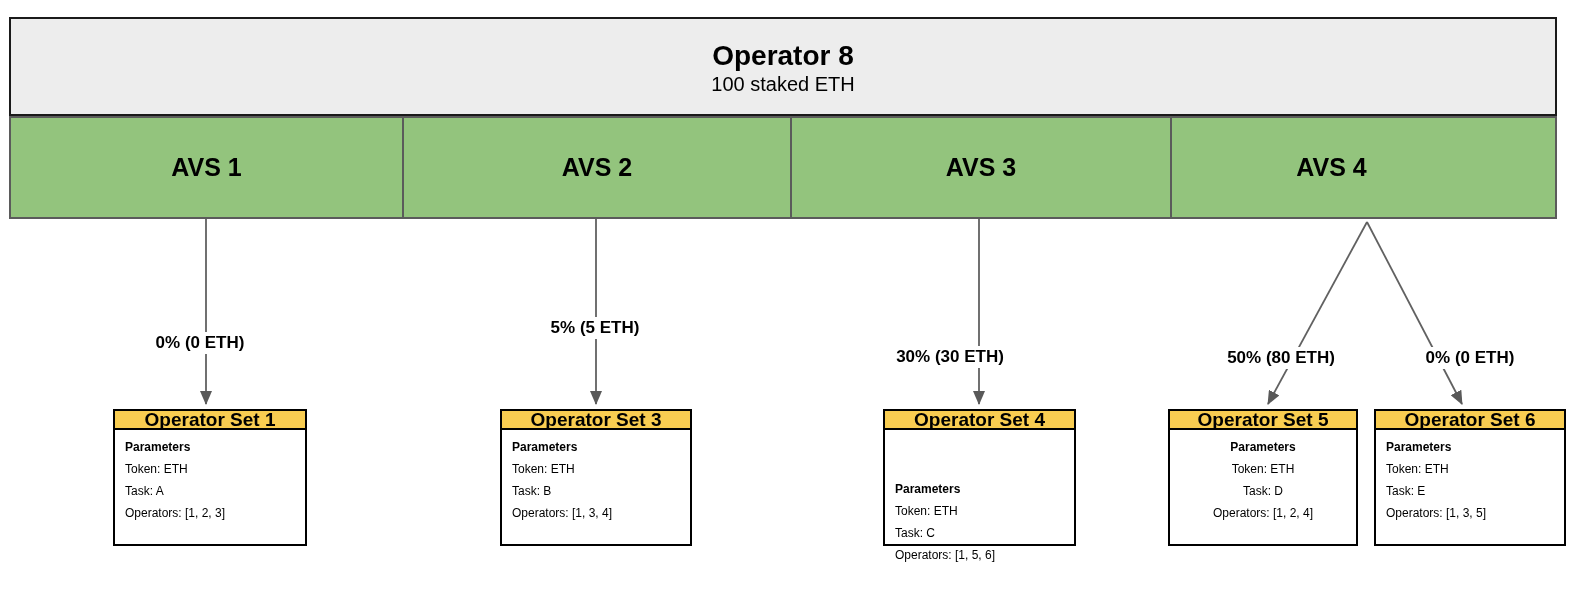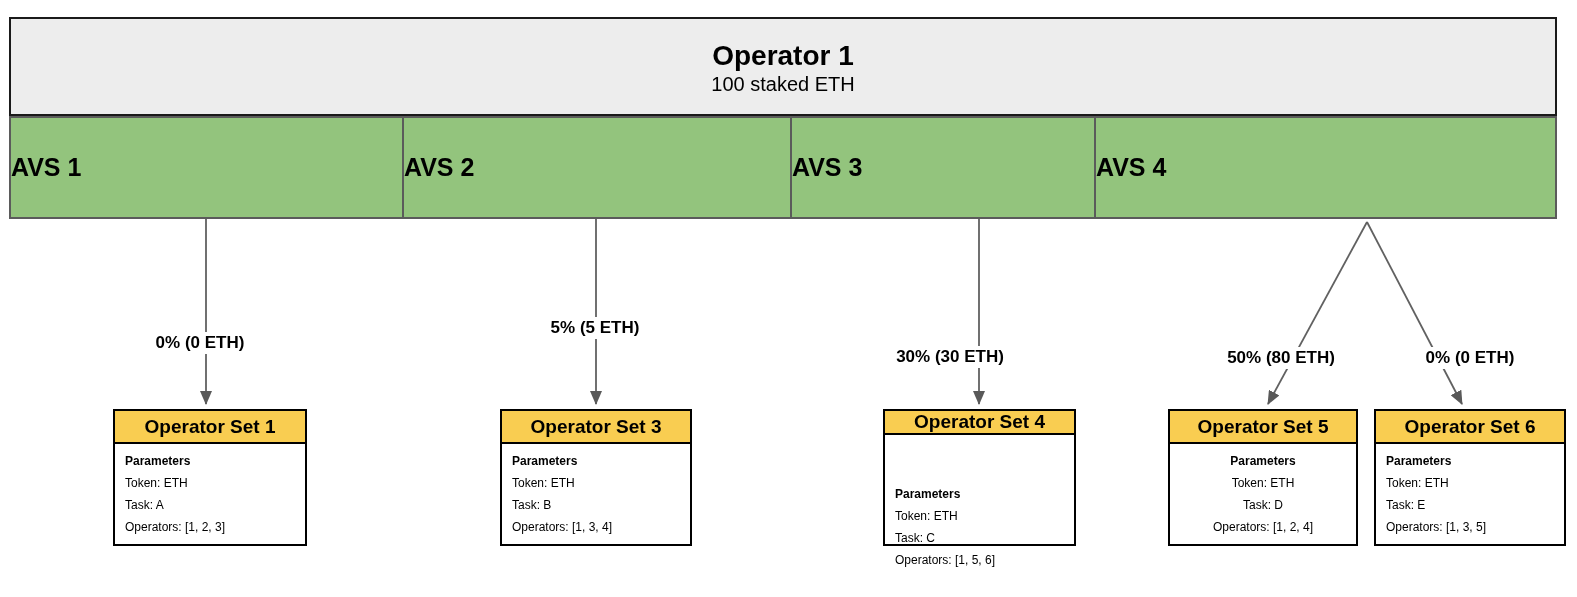--- a/index.html
+++ b/index.html
@@ -19,62 +19,62 @@
   .operator-box{position:absolute;left:9px;top:17px;width:1548px;height:99px;
     background:var(--operator-fill);border:2px solid var(--border-dark);
     display:flex;flex-direction:column;align-items:center;justify-content:center;z-index:2;}
   .operator-title{font-size:28px;font-weight:bold;line-height:32px;}
   .operator-subtitle{font-size:20px;line-height:20px;margin-top:2px;}
 
   
   .avs-bar{position:absolute;left:9px;top:116px;width:1548px;height:103px;
     display:flex;border:2px solid var(--avs-border);background:var(--avs-fill);z-index:2;}
   .avs-cell{height:100%;background:var(--avs-fill);display:flex;align-items:center;
-    border-right:2px solid var(--avs-border);}
+    justify-content:center;border-right:2px solid var(--avs-border);}
   .avs-cell:last-child{border-right:none;}
   .avs-label{font-size:25px;font-weight:bold;}
 
   
   .arrows{position:absolute;left:0;top:0;width:1577px;height:597px;z-index:1;}
   .arrow-line{stroke:var(--arrow-color);stroke-width:1.8;fill:none;}
 
   
   .alloc-label{position:absolute;transform:translateX(-50%);background:#ffffff;
     padding:1px 5px;font-size:17px;font-weight:bold;white-space:nowrap;z-index:3;}
 
   
   .opset{position:absolute;top:409px;height:137px;border:2px solid #000;
     background:#fff;z-index:3;display:flex;flex-direction:column;}
-  .opset-header{height:33px;background:var(--opset-header-fill);
+  .opset-header{height:19px;background:var(--opset-header-fill);
     border-bottom:2px solid #000;display:flex;align-items:center;justify-content:center;
     font-size:19px;font-weight:bold;}
   .opset-body{flex:1;padding:6px 10px 4px 10px;font-size:12px;line-height:22px;}
   .param-heading{font-weight:bold;}
 
   .opset-1{left:113px;width:194px;}
   .opset-3{left:500px;width:192px;}
   .opset-4{left:883px;width:193px;gap:42px;}
   .opset-5{left:1168px;width:190px;text-align:center;}
   .opset-6{left:1374px;width:192px;}
 
   .alloc-1{left:200px;top:332px;}
   .alloc-2{left:595px;top:317px;}
   .alloc-3{left:950px;top:346px;}
   .alloc-4{left:1281px;top:347px;}
   .alloc-5{left:1470px;top:347px;}
 
-  .w1{width:393px;} .w2{width:388px;} .w3{width:304px;} .w4{width:319px;}
+  .w1{width:393px;} .w2{width:388px;} .w3{width:380px;} .w4{width:319px;}
 </style>
 </head>
 <body>
 
 <div class="canvas">
 
   <div class="operator-box">
-    <div class="operator-title">Operator 1</div>
+    <div class="operator-title">Operator 8</div>
     <div class="operator-subtitle">100 staked ETH</div>
   </div>
 
   <div class="avs-bar">
     <div class="avs-cell w1">
       <span class="avs-label">AVS 1</span>
     </div>
     <div class="avs-cell w2">
       <span class="avs-label">AVS 2</span>
     </div>

